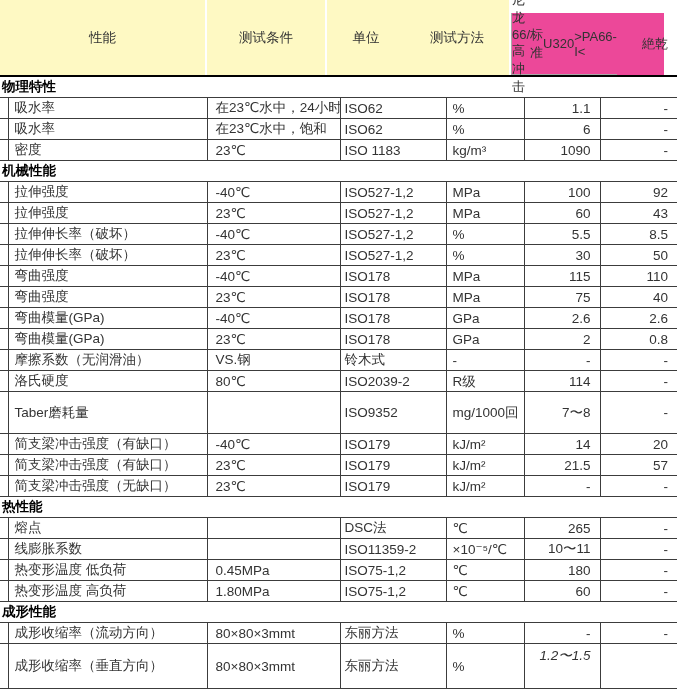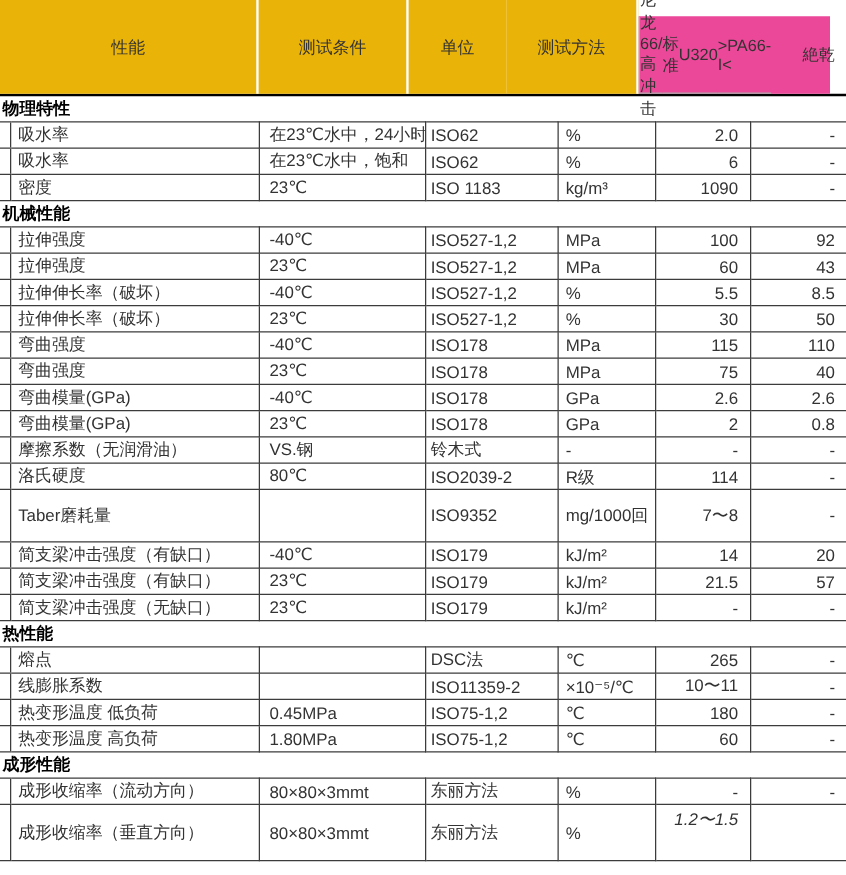--- a/index.html
+++ b/index.html
@@ -13,21 +13,21 @@
     font-size:13.5px;
   }
   
   .header{
     display:flex;
     width:677px;height:77px;
     border-bottom:2px solid #000;
     box-sizing:border-box;
   }
   .hcell{
-    background:#eab308;
+    background:#fef9c3;
     display:flex;align-items:center;justify-content:center;
     box-sizing:border-box;
     border-right:2px solid #fff;
     color:#333;
   }
   .hc0{width:207px;}
   .hc1{width:120px;}
   .hc2{width:106px;}
   .hc3{width:78px;border-right:none;}
   .hright{
@@ -125,21 +125,21 @@
 
     <tr class="sec">
           <td colspan="7" class="sec-title">物理特性</td>
         </tr>
     <tr class="r">
       <td class="m"></td>
       <td class="c-prop">吸水率</td>
       <td class="c-cond">在23℃水中，24小时</td>
       <td class="c-meth">ISO62</td>
       <td class="c-unit">%</td>
-      <td class="c-dry">2.0</td>
+      <td class="c-dry">1.1</td>
       <td class="c-wet">-</td>
     </tr>
     <tr class="r">
       <td class="m"></td>
       <td class="c-prop">吸水率</td>
       <td class="c-cond">在23℃水中，饱和</td>
       <td class="c-meth">ISO62</td>
       <td class="c-unit">%</td>
       <td class="c-dry">6</td>
       <td class="c-wet">-</td>

